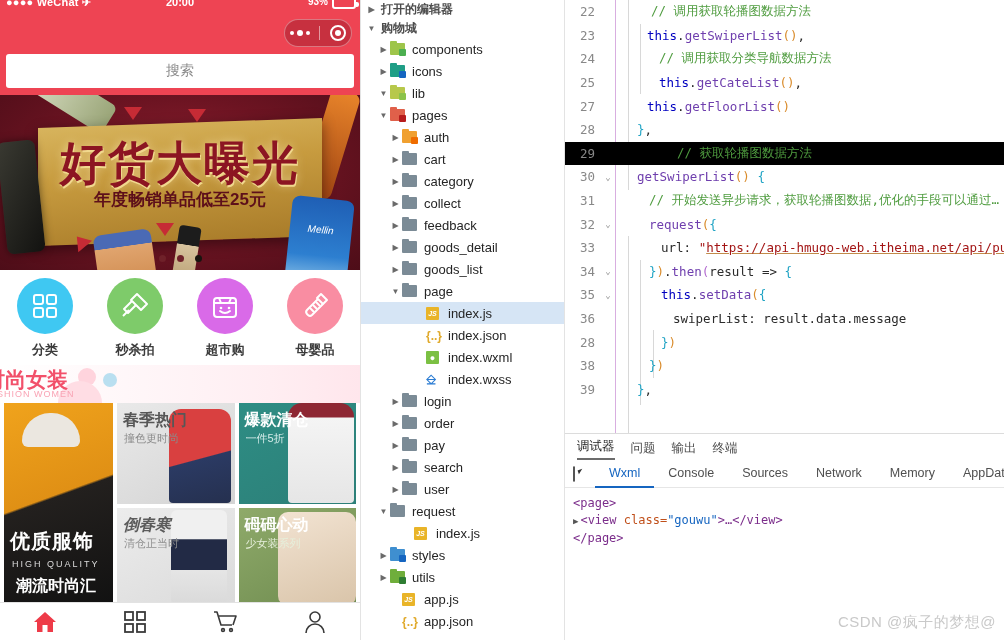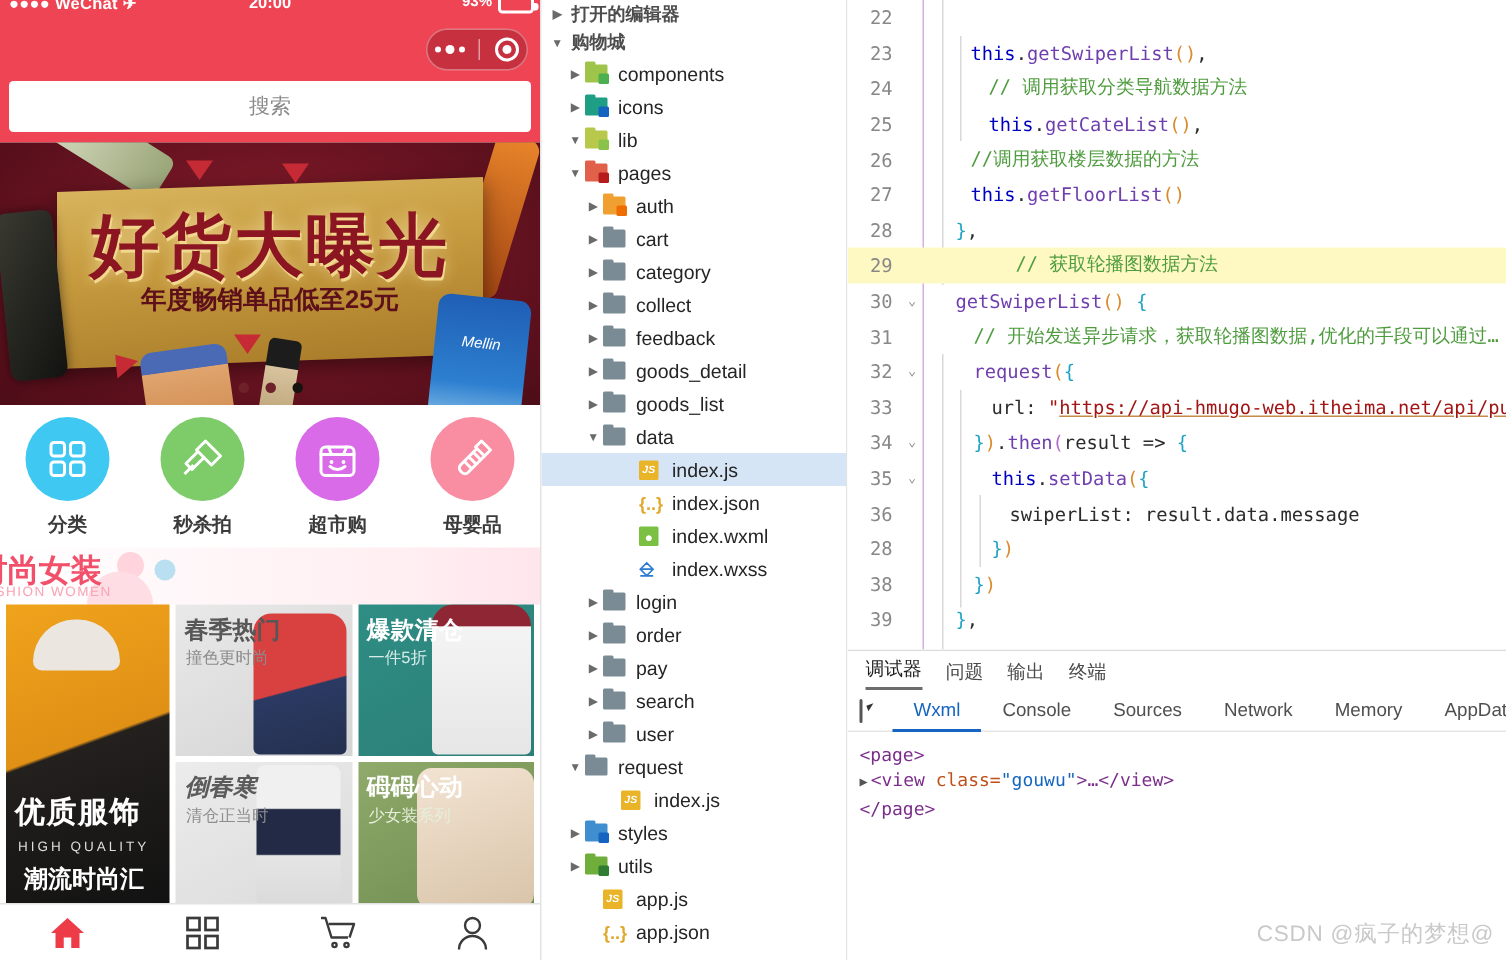--- a/index.html
+++ b/index.html
@@ -157,21 +157,21 @@
      font-size:9px;display:flex;align-items:center;justify-content:center;position:relative;top:1px;}
   .wxssIcon{color:#2b7cd3;font-size:13px;font-weight:bold;position:relative;top:0px;
      font-family:"DejaVu Sans",sans-serif;}
 
   
   #right{flex:1;height:640px;display:flex;flex-direction:column;background:#fff;overflow:hidden;}
 
   #code{height:433px;position:relative;overflow:hidden;background:#fff;
      font-family:"DejaVu Sans Mono", monospace;font-size:12.5px;}
   .cline{height:23.6px;display:flex;align-items:center;position:relative;white-space:pre;}
-  .cline.cur{background:#fef9c3;gap:20px;}
+  .cline.cur{background:#000000;gap:20px;}
   .gut{width:36px;text-align:right;padding-right:6px;color:#888;flex:0 0 36px;
        font-size:12.5px;}
   .fold{width:14px;flex:0 0 14px;color:#8a8a8a;font-size:9px;text-align:center;}
   .codetxt{padding-left:4px;}
   .ind{display:inline-block;}
   .vl{position:absolute;width:1px;background:#d8d8d8;}
   .vl.pink{background:#d8aee0;}
   .cm{color:#4f9c3f;}       
   .kw{color:#0000c0;}        
   .fn{color:#6f3fae;}        
@@ -507,21 +507,21 @@
             <span class="folder" style="background:#7b8b96;display:block"></span>
           </span>
           <span class="nm">goods_list</span>
         </div>
         <div class="row">
           <span style="display:inline-block;width:28px"></span>
           <span class="tw">▼</span>
           <span class="fi">
             <span class="fopen" style="background:#7b8b96;display:block"></span>
           </span>
-          <span class="nm">data</span>
+          <span class="nm">page</span>
         </div>
         <div class="row sel">
           <span style="display:inline-block;width:52px"></span>
           <span class="tw"></span>
           <span class="fi">
             <span class="jsIcon">JS</span>
           </span>
           <span class="nm">index.js</span>
         </div>
         <div class="row">
@@ -639,25 +639,24 @@
 
   <div id="right">
     <div id="code">
       <div class="vl pink" style="left:50px;top:0;bottom:0;"></div>
       <div class="vl" style="left:63px;top:0;height:190px;"></div>
       <div class="vl" style="left:75px;top:24px;height:70px;"></div>
       <div class="vl" style="left:63px;top:236px;bottom:0;"></div>
       <div class="vl" style="left:75px;top:260px;height:145px;"></div>
       <div class="vl" style="left:88px;top:330px;height:48px;"></div>
       <div id="code-lines">
-          <div class="cline"><span class="gut">22</span><span class="fold"></span></div>
+          <div class="cline"><span class="gut">22</span><span class="fold"></span><span class="codetxt"><span class="ind" style="width:32px"></span><span class="cm">// 调用获取轮播图数据方法</span></span></div>
           <div class="cline"><span class="gut">23</span><span class="fold"></span><span class="codetxt"><span class="ind" style="width:28px"></span><span class="kw">this</span><span class="pn">.</span><span class="fn">getSwiperList</span><span class="pa">()</span><span class="pn">,</span></span></div>
           <div class="cline"><span class="gut">24</span><span class="fold"></span><span class="codetxt"><span class="ind" style="width:40px"></span><span class="cm">// 调用获取分类导航数据方法</span></span></div>
           <div class="cline"><span class="gut">25</span><span class="fold"></span><span class="codetxt"><span class="ind" style="width:40px"></span><span class="kw">this</span><span class="pn">.</span><span class="fn">getCateList</span><span class="pa">()</span><span class="pn">,</span></span></div>
-          <div class="cline"><span class="gut">26</span><span class="fold"></span><span class="codetxt"><span class="ind" style="width:28px"></span><span class="cm">//调用获取楼层数据的方法</span></span></div>
           <div class="cline"><span class="gut">27</span><span class="fold"></span><span class="codetxt"><span class="ind" style="width:28px"></span><span class="kw">this</span><span class="pn">.</span><span class="fn">getFloorList</span><span class="pa">()</span></span></div>
           <div class="cline"><span class="gut">28</span><span class="fold"></span><span class="codetxt"><span class="ind" style="width:18px"></span><span class="pc">}</span><span class="pn">,</span></span></div>
           <div class="cline cur"><span class="gut">29</span><span class="fold"></span><span class="codetxt"><span class="ind" style="width:18px"></span><span class="cm">// 获取轮播图数据方法</span></span></div>
           <div class="cline"><span class="gut">30</span><span class="fold">⌄</span><span class="codetxt"><span class="ind" style="width:18px"></span><span class="fn">getSwiperList</span><span class="pa">()</span><span class="pn"> </span><span class="pc">{</span></span></div>
           <div class="cline"><span class="gut">31</span><span class="fold"></span><span class="codetxt"><span class="ind" style="width:30px"></span><span class="cm">// 开始发送异步请求，获取轮播图数据,优化的手段可以通过…</span></span></div>
           <div class="cline"><span class="gut">32</span><span class="fold">⌄</span><span class="codetxt"><span class="ind" style="width:30px"></span><span class="fn">request</span><span class="pa">(</span><span class="pc">{</span></span></div>
           <div class="cline"><span class="gut">33</span><span class="fold"></span><span class="codetxt"><span class="ind" style="width:42px"></span><span class="prop">url</span><span class="pn">: </span><span class="str">"</span><span class="url">https://api-hmugo-web.itheima.net/api/publ</span></span></div>
           <div class="cline"><span class="gut">34</span><span class="fold">⌄</span><span class="codetxt"><span class="ind" style="width:30px"></span><span class="pc">}</span><span class="pa">)</span><span class="pn">.</span><span class="fn">then</span><span class="pb">(</span><span class="pn">result =&gt; </span><span class="pc">{</span></span></div>
           <div class="cline"><span class="gut">35</span><span class="fold">⌄</span><span class="codetxt"><span class="ind" style="width:42px"></span><span class="kw">this</span><span class="pn">.</span><span class="fn">setData</span><span class="pa">(</span><span class="pc">{</span></span></div>
           <div class="cline"><span class="gut">36</span><span class="fold"></span><span class="codetxt"><span class="ind" style="width:54px"></span><span class="prop">swiperList</span><span class="pn">: result.data.message</span></span></div>

